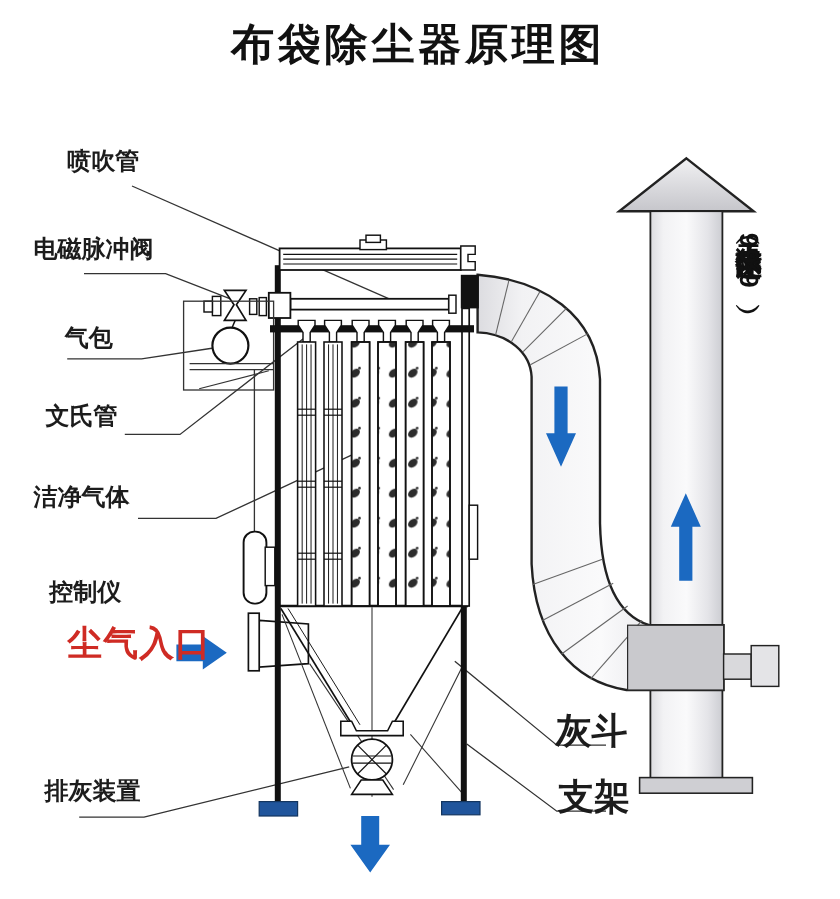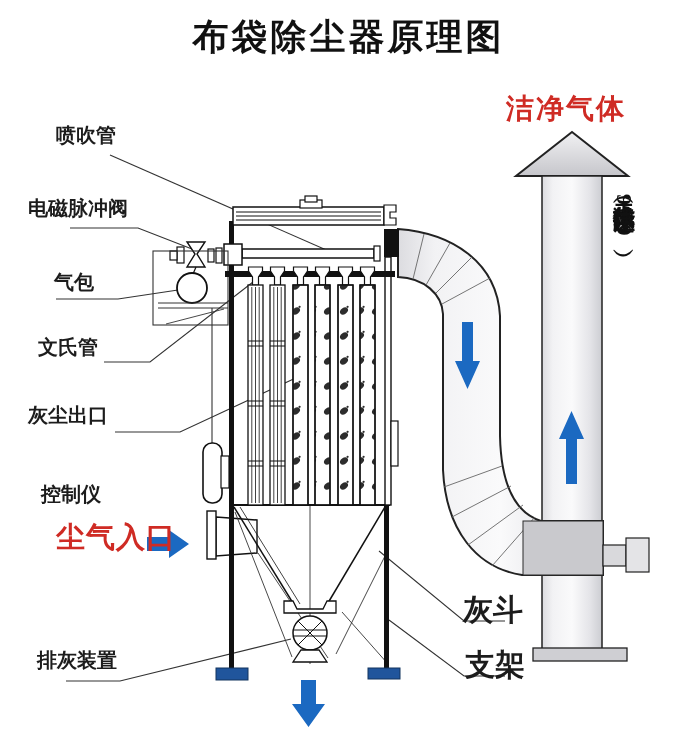--- a/index.html
+++ b/index.html
@@ -1,17 +1,17 @@
 <!DOCTYPE html>
 <html style="--label-red: #cf2b24; --arrow-blue: #1b69c1; --foot-blue: #20559c;"><head>
 <meta charset="utf-8">
 <style>
   html,body{margin:0;padding:0;background:#fff;}
   #stage{position:relative;width:697px;height:749px;background:#fff;overflow:hidden;
-         font-family:Liberation Serif, serif;}
+         font-family:Liberation Sans, sans-serif;}
   #art{position:absolute;left:0;top:0;}
   .lbl{position:absolute;font-weight:bold;color:#1c1c1c;white-space:nowrap;line-height:1.1;}
   .lbl.red{color:var(--label-red,#cf2b24);}
   #title{position:absolute;top:13px;left:0;width:100%;text-align:center;
          font-size:36px;font-weight:bold;color:#111;letter-spacing:3px;}
   #stack-note{position:absolute;left:609px;top:186px;font-size:22px;font-weight:bold;color:#111;
          writing-mode:vertical-rl;text-orientation:mixed;letter-spacing:1px;}
   .fs21{font-size:20px;} .fs22{font-size:30px;} .fs24{font-size:24px;}
   .fs28{font-size:28px;} .fs29{font-size:29px;margin-left:45px;}
 </style>
@@ -198,21 +198,20 @@
       <polygon points="301,680 316,680 316,704 325,704 308.5,727 292,704 301,704"></polygon>
     </g>
   </svg>
 
   <div id="title">布袋除尘器原理图</div>
 
   <div class="lbl fs21" style="left:56px;top:124px">喷吹管</div>
   <div class="lbl fs21" style="left:28px;top:197px">电磁脉冲阀</div>
   <div class="lbl fs21" style="left:54px;top:271px">气包</div>
   <div class="lbl fs21" style="left:38px;top:336px">文氏管</div>
-  <div class="lbl fs21" style="left:28px;top:404px">灰尘出口</div>
+  <div class="lbl fs21" style="left:28px;top:404px">洁净气体</div>
   <div class="lbl fs21" style="left:41px;top:483px">控制仪</div>
   <div class="lbl red fs29" style="left:11px;top:522px;letter-spacing:1px">尘气入口</div>
   <div class="lbl fs21" style="left:37px;top:649px">排灰装置</div>
   <div class="lbl fs22" style="left:463px;top:593px">灰斗</div>
   <div class="lbl fs22" style="left:465px;top:648px">支架</div>
-  <div class="lbl red fs28" style="left:506px;top:94px;letter-spacing:2px">洁净气体</div>
   <div id="stack-note">干净气体（除尘达99.9）</div>
 </div>
 
 </body></html>

